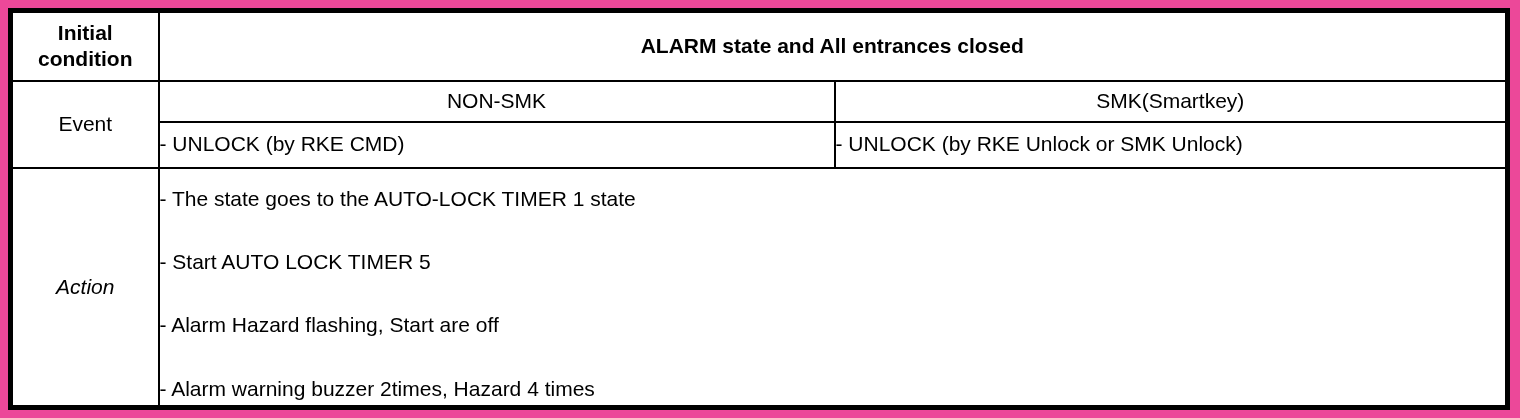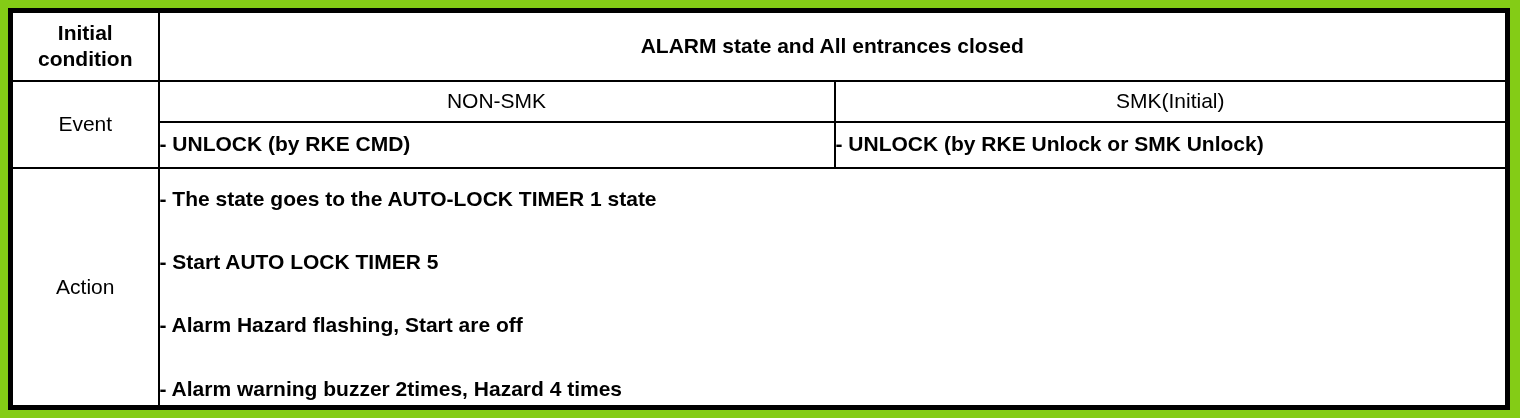--- a/index.html
+++ b/index.html
@@ -4,21 +4,21 @@
 <style>
   html, body {
     margin: 0;
     padding: 0;
     background: #ffffff;
   }
   .canvas {
     position: relative;
     width: 1520px;
     height: 418px;
-    background: #84cc16;
+    background: #ec4899;
     color: #000000;
     font-family: "Liberation Sans", sans-serif;
     overflow: hidden;
   }
   table.spec-table {
     position: absolute;
     left: 8px;
     top: 8px;
     width: 1502px;
     height: 402px;
@@ -37,24 +37,24 @@
   }
   col.c1 { width: 148px; }
   col.c2 { width: 676px; }
   col.c3 { width: auto; }
   tr.r1 { height: 70px; }
   tr.r2 { height: 41px; }
   tr.r3 { height: 46px; }
   tr.r4 { height: auto; }
   .bold   { font-weight: bold; }
   .center { text-align: center; }
-  .left   { text-align: left; padding-left: 13px; padding-right: 8px; font-weight: bold; }
+  .left   { text-align: left; padding-left: 13px; padding-right: 8px; }
   .vtop   { vertical-align: top; }
   .pt-event  { padding-top: 9px; }
-  .pt-action { padding-top: 12px; }
+  .pt-action { padding-top: 12px; font-style: italic; }
   .heavy-top { border-top: 3px solid #000000; margin-top: 17px; }
   td.action-cell { padding-top: 14px; }
   .action-cell p {
     margin: 0 0 37px 0;
   }
   .action-cell p:last-child { margin-bottom: 0; }
 </style>
 </head>
 <body>
 
@@ -66,21 +66,21 @@
       <col class="c3">
     </colgroup>
     <tbody>
       <tr class="r1">
         <td class="center bold">Initial condition</td>
         <td class="center bold" colspan="2">ALARM state and All entrances closed</td>
       </tr>
       <tr class="r2">
         <td class="center vtop pt-event" rowspan="2">Event</td>
         <td class="center">NON-SMK</td>
-        <td class="center">SMK(Initial)</td>
+        <td class="center">SMK(Smartkey)</td>
       </tr>
       <tr class="r3">
         <td class="left">- UNLOCK (by RKE CMD)</td>
         <td class="left">- UNLOCK (by RKE Unlock or SMK Unlock)</td>
       </tr>
       <tr class="r4">
         <td class="center vtop pt-action heavy-top">Action</td>
         <td class="left vtop heavy-top action-cell" colspan="2">
           <p>- The state goes to the AUTO-LOCK TIMER 1 state</p>
           <p>- Start AUTO LOCK TIMER 5</p>

